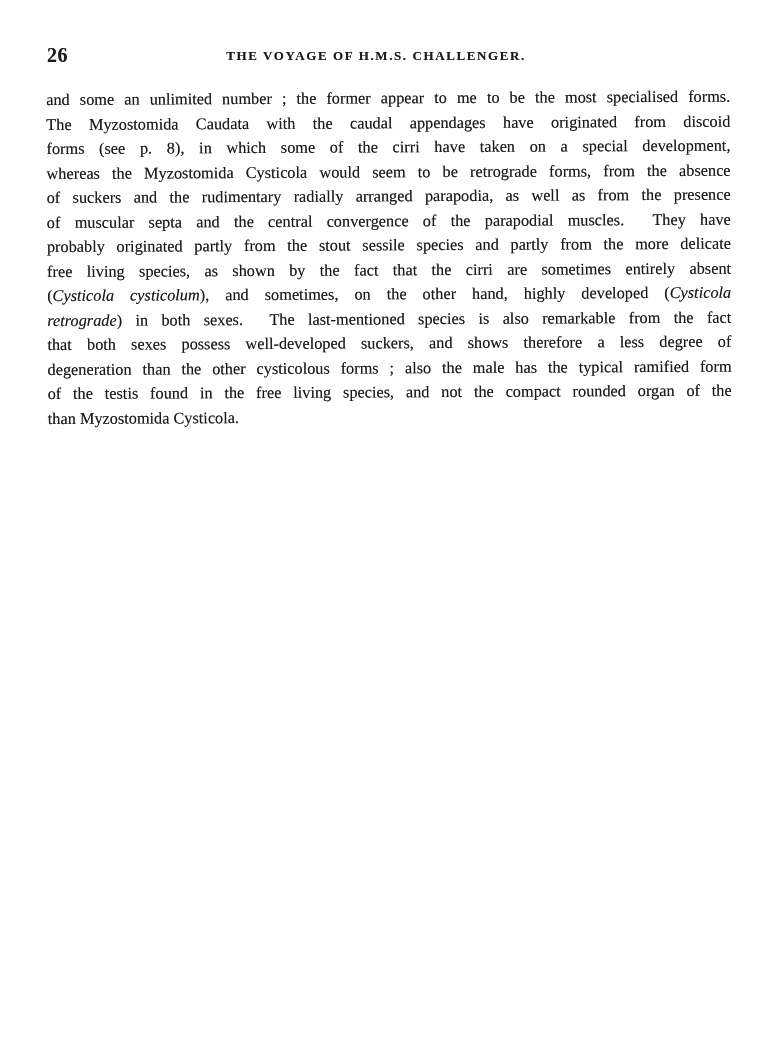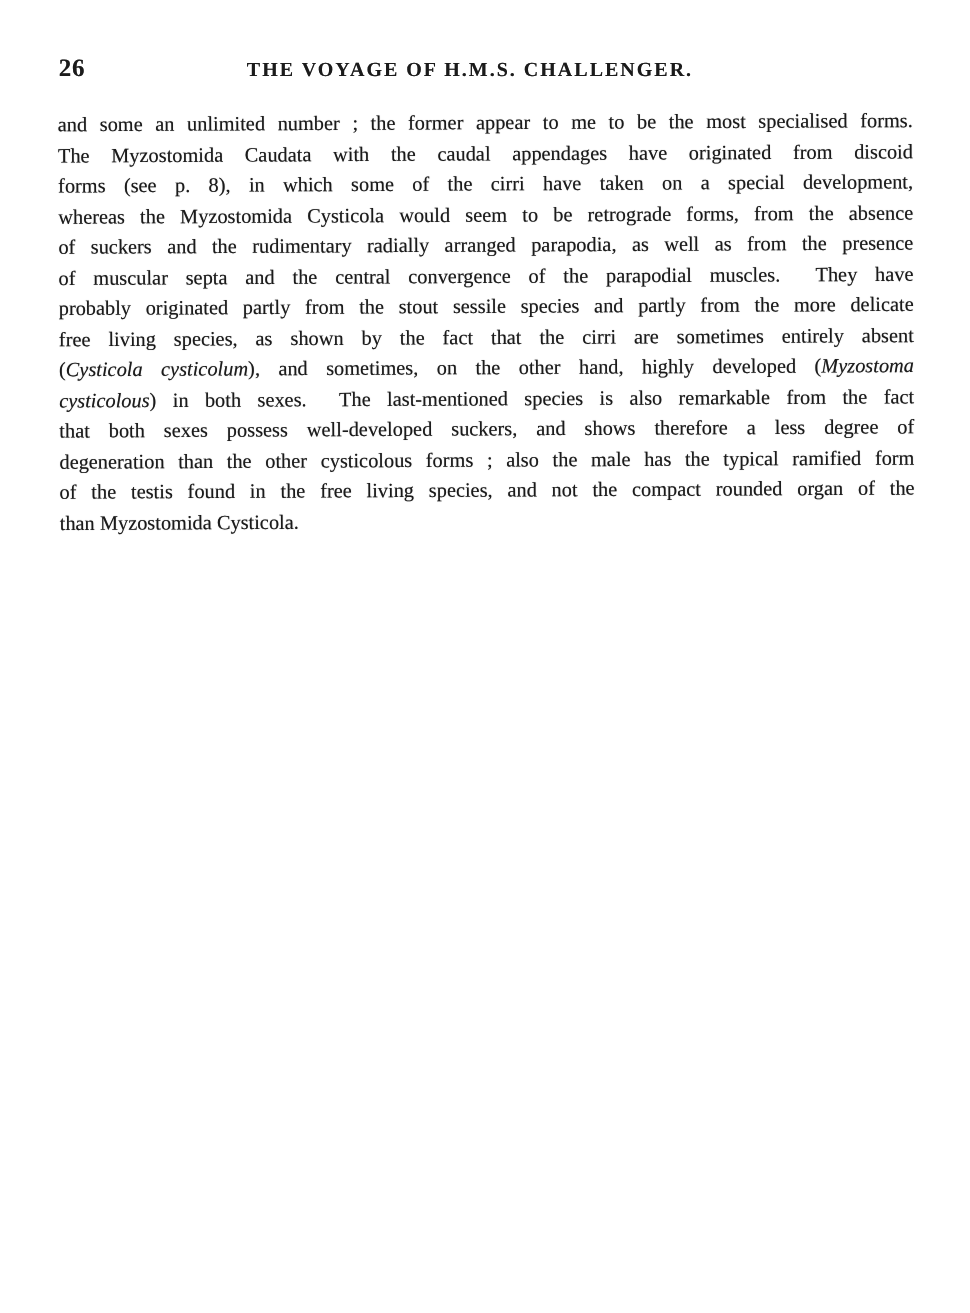--- a/index.html
+++ b/index.html
@@ -26,21 +26,21 @@
     text-shadow: 0 0 0.5px rgba(0,0,0,0.5);
   }
   .running-title {
     position: absolute;
     top: 48px;
     left: 0;
     width: 776px;
     box-sizing: border-box;
     padding-right: 24px;
     text-align: center;
-    font-size: 16px;
+    font-size: 13px;
     font-weight: 700;
     letter-spacing: 1.6px;
     text-shadow: 0 0 0.5px rgba(0,0,0,0.5);
   }
   .body-text {
     position: absolute;
     left: 47px;
     top: 88px;
     width: 684px;
     font-size: 16.3px;
@@ -71,20 +71,20 @@
   </div>
   <div class="body-text" id="paragraph">
       <div class="line just"><span>and some an unlimited number ; the former appear to me to be the most specialised forms.</span></div>
       <div class="line just"><span>The Myzostomida Caudata with the caudal appendages have originated from discoid</span></div>
       <div class="line just"><span>forms (see p. 8), in which some of the cirri have taken on a special development,</span></div>
       <div class="line just"><span>whereas the Myzostomida Cysticola would seem to be retrograde forms, from the absence</span></div>
       <div class="line just"><span>of suckers and the rudimentary radially arranged parapodia, as well as from the presence</span></div>
       <div class="line just"><span>of muscular septa and the central convergence of the parapodial muscles.&nbsp; They have</span></div>
       <div class="line just"><span>probably originated partly from the stout sessile species and partly from the more delicate</span></div>
       <div class="line just"><span>free living species, as shown by the fact that the cirri are sometimes entirely absent</span></div>
-      <div class="line just"><span>(</span><i>Cysticola cysticolum</i><span>), and sometimes, on the other hand, highly developed (</span><i>Myzostoma</i></div>
-      <div class="line just"><i>cysticolous</i><span>) in both sexes.&nbsp; The last-mentioned species is also remarkable from the fact</span></div>
+      <div class="line just"><span>(</span><i>Cysticola cysticolum</i><span>), and sometimes, on the other hand, highly developed (</span><i>Cysticola</i></div>
+      <div class="line just"><i>retrograde</i><span>) in both sexes.&nbsp; The last-mentioned species is also remarkable from the fact</span></div>
       <div class="line just"><span>that both sexes possess well-developed suckers, and shows therefore a less degree of</span></div>
       <div class="line just"><span>degeneration than the other cysticolous forms ; also the male has the typical ramified form</span></div>
       <div class="line just"><span>of the testis found in the free living species, and not the compact rounded organ of the</span></div>
       <div class="line"><span>than Myzostomida Cysticola.</span></div>
     </div>
 </div>
 
 </body></html>

